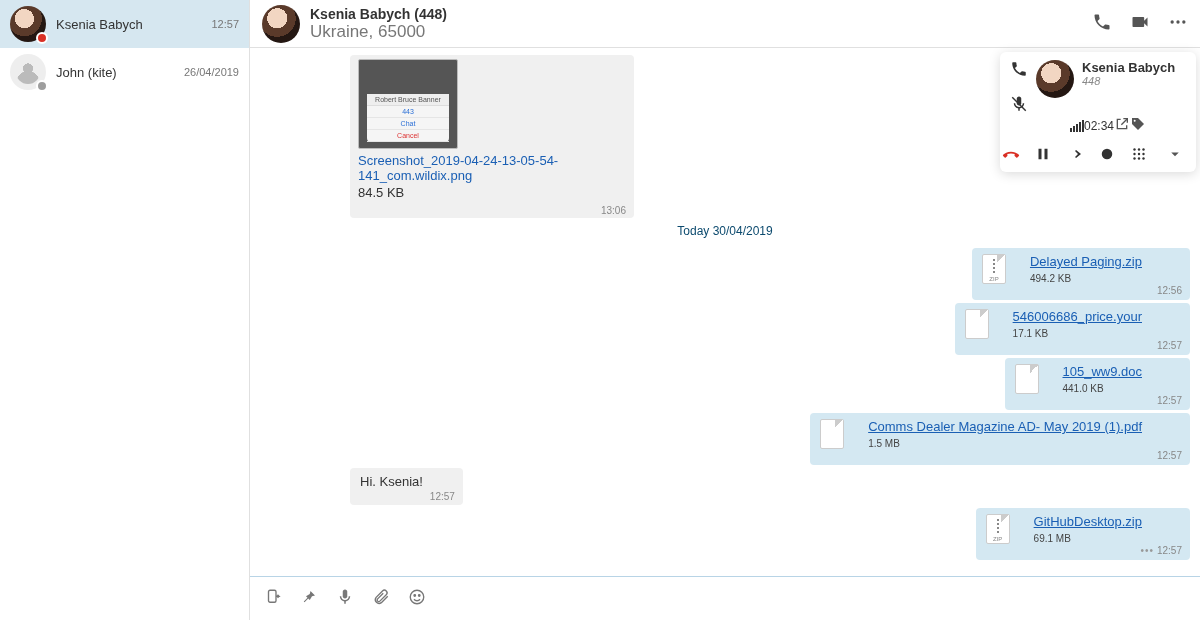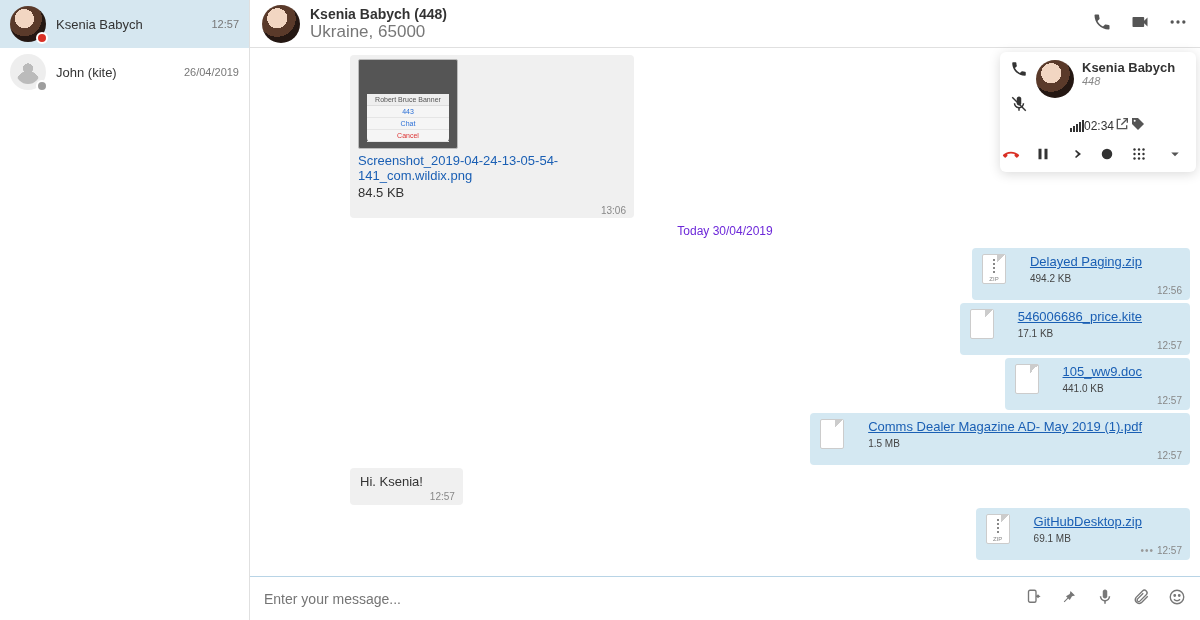--- a/index.html
+++ b/index.html
@@ -27,21 +27,21 @@
   .chat-header { height:48px; border-bottom:1px solid #e0e0e0; display:flex; align-items:center; padding:0 12px; }
   .chat-header .avatar { width:38px; height:38px; border-radius:50%; background: radial-gradient(circle at 40% 35%, #f2d6c2 0 30%, #5a3a2a 30% 55%, #241712 55% 100%); margin-right:10px; }
   .chat-header .titles { flex:1; }
   .chat-header .title { font-weight:600; font-size:14px; }
   .chat-header .sub   { font-size:17px; color:#777; }
   .chat-header .actions { display:flex; gap:18px; color:#555; }
   .chat-header .actions svg { width:20px; height:20px; }
 
   
   .messages { flex:1; overflow:auto; padding: 4px 0 10px; position:relative; }
-  .day-sep { text-align:center; color:#6d28d9; font-size:12px; margin:6px 0 10px; }
+  .day-sep { text-align:center; color:#0c4a6e; font-size:12px; margin:6px 0 10px; }
 
   .msg { display:flex; margin:3px 10px; }
   .msg.out { justify-content:flex-end; }
   .msg.out .bubble { margin-right: 0; }
 
   .bubble { background:#f0f0f0; border-radius:4px; padding:6px 10px 4px; max-width: 420px; position:relative; }
   .msg.out .bubble { background:#d4e8f2; }
   .bubble .filelink { color:#1a5fb4; text-decoration:underline; font-size:13px; cursor:pointer; }
   .bubble .size { font-size:10px; color:#444; margin-top:4px; }
   .bubble .ts   { font-size:10px; color:#888; position:absolute; right:8px; bottom:4px; }
@@ -252,21 +252,21 @@
       </div>
       <span class="ts">12:56</span>
     </div>
       </div>
 
     <div class="msg out">
         <div class="bubble pad-ts">
       <div class="file-row">
         <div class="file-icon"></div>
         <div class="grp">
-          <a class="filelink">546006686_price.kite</a>
+          <a class="filelink">546006686_price.your</a>
           <span class="size">17.1 KB</span>
         </div>
       </div>
       <span class="ts">12:57</span>
     </div>
       </div>
 
     <div class="msg out">
         <div class="bubble pad-ts">
       <div class="file-row">
@@ -312,21 +312,20 @@
         </div>
       </div>
       <span class="more-dots">•••</span>
       <span class="ts">12:57</span>
     </div>
       </div>
 
   </div>
 
   <div class="composer">
-    <input type="text" placeholder="Enter your message..." style="">
     <div class="tools">
       <span><svg viewBox="0 0 24 24" fill="none" stroke="currentColor" stroke-width="1.8">
             <rect x="6" y="3" width="10" height="16" rx="2"></rect>
             <path d="M16 11h4l-2-2m2 2-2 2"></path>
           </svg></span>
       <span><svg viewBox="0 0 24 24" fill="currentColor">
             <path d="M14 4l6 6-4 1-3 5-2-2-5 5-1-1 5-5-2-2 5-3 1-4z"></path>
           </svg></span>
       <span><svg viewBox="0 0 24 24" fill="currentColor">
             <path d="M12 14c1.7 0 3-1.3 3-3V5c0-1.7-1.3-3-3-3S9 3.3 9 5v6c0 1.7 1.3 3 3 3z"></path>

